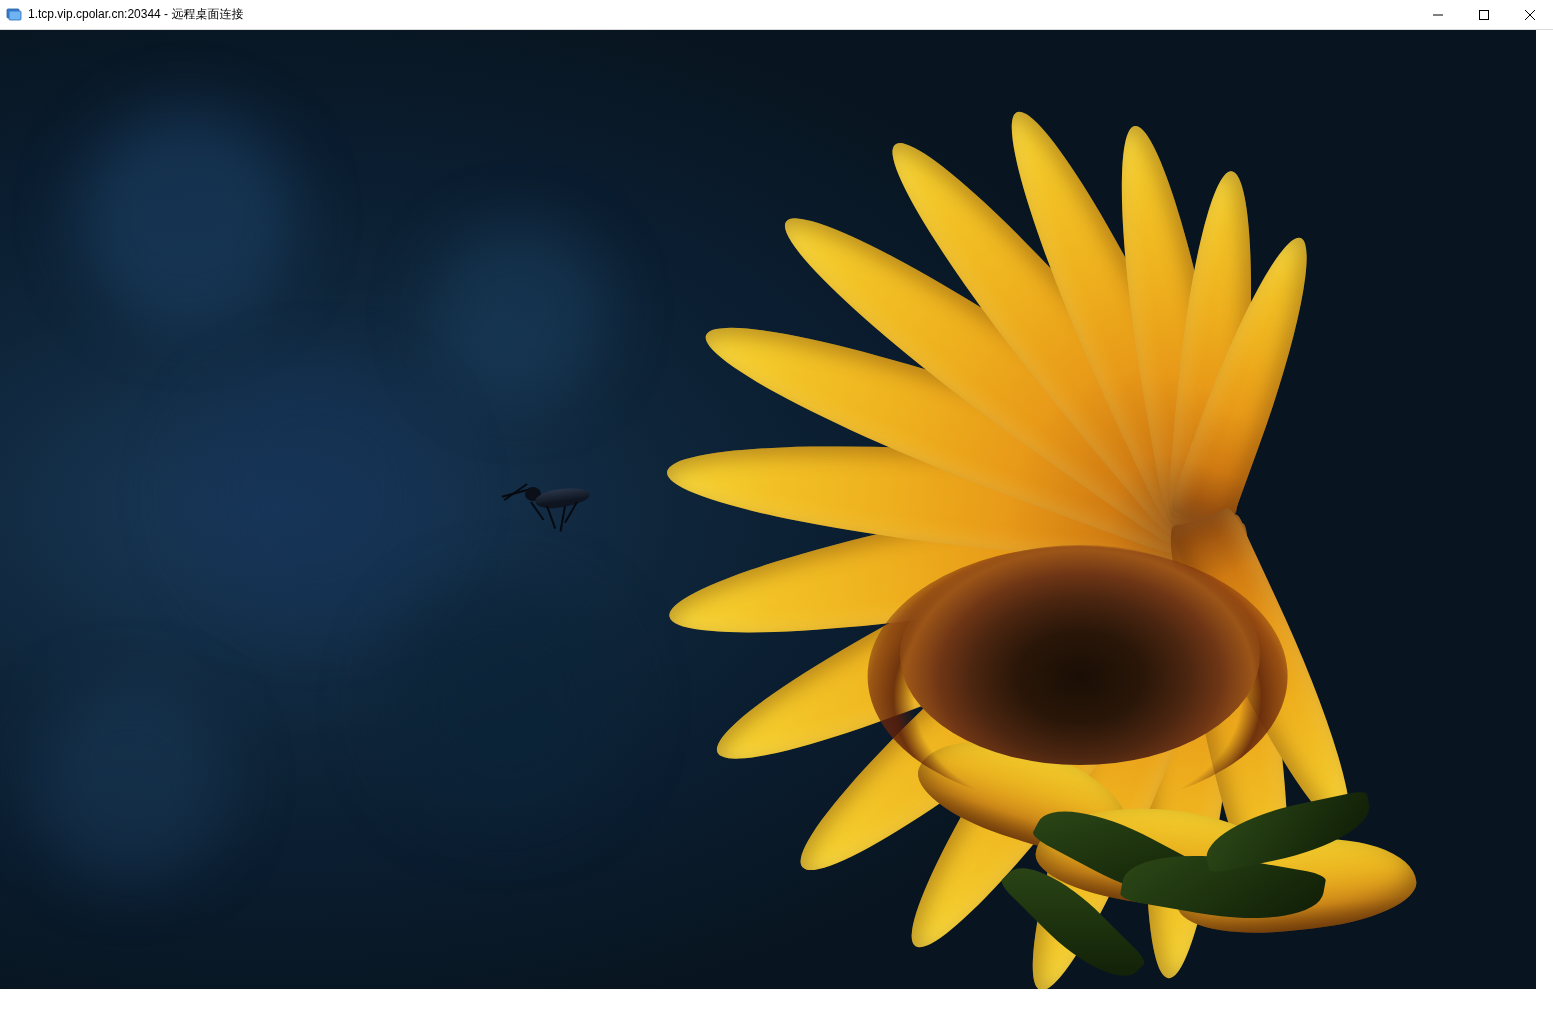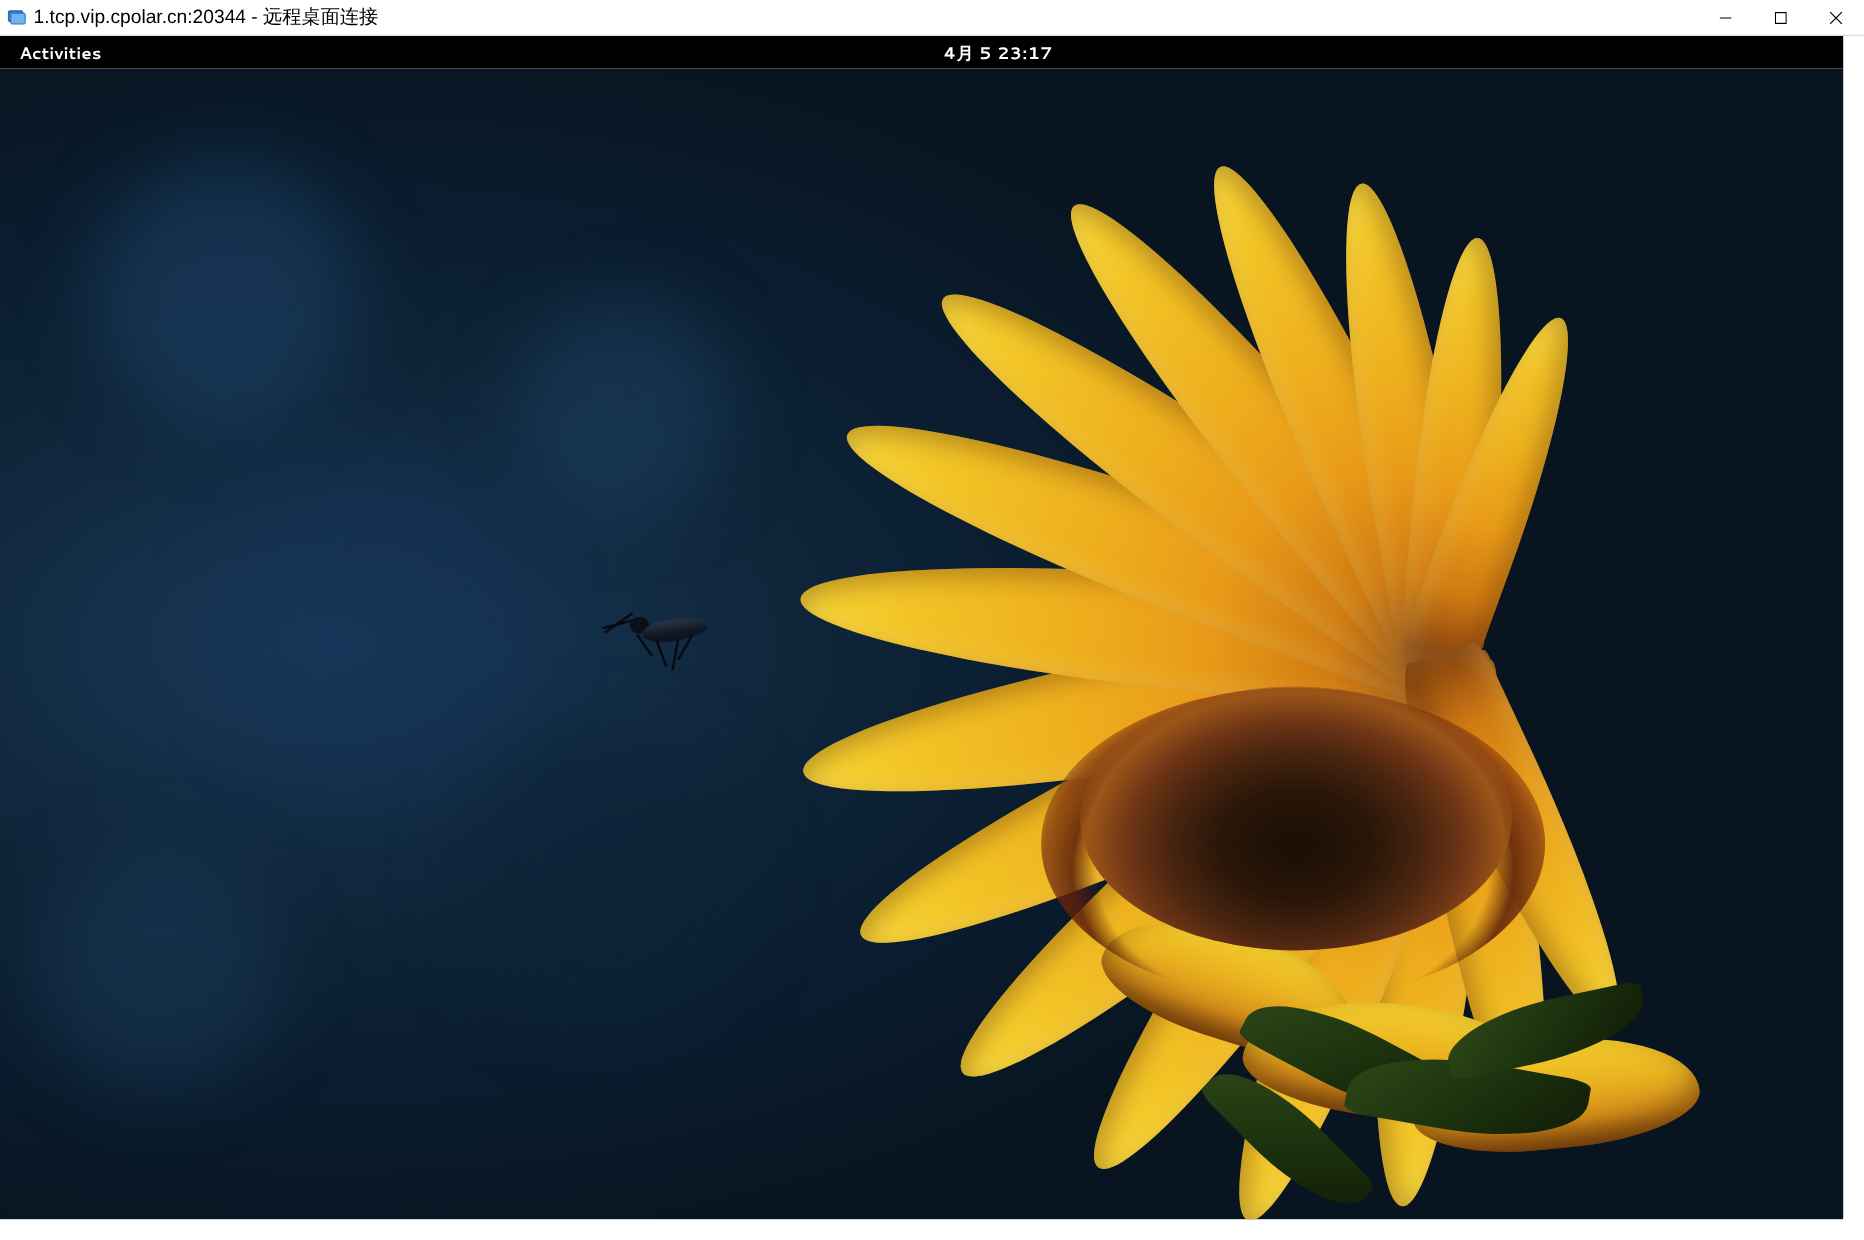--- a/index.html
+++ b/index.html
@@ -17,21 +17,21 @@
     }
     
     .win-titlebar {
       height: 30px;
       background: #ffffff;
       border-bottom: 1px solid #dcdcdc;
       display: flex;
       align-items: center;
       justify-content: space-between;
       padding-left: 6px;
-      font-size: 16px;
+      font-size: 12px;
       color: #000;
     }
     .win-titlebar-left {
       display: flex;
       align-items: center;
       gap: 6px;
     }
     .win-titlebar-icon {
       width: 16px;
       height: 16px;
@@ -254,25 +254,20 @@
           <line x1="0" y1="0" x2="10" y2="10" stroke="#000" stroke-width="1"></line>
           <line x1="10" y1="0" x2="0" y2="10" stroke="#000" stroke-width="1"></line>
         </svg>
     </div>
   </div>
 </div>
 
 <div class="rdp-viewport">
   <div class="rdp-content">
 
-    <div class="gnome-topbar">
-      <span class="gnome-activities">Activities</span>
-      <span class="gnome-datetime">4月 5  23:17</span>
-      <span></span>
-    </div>
 
     <div class="gnome-desktop">
       <div class="bokeh bokeh1"></div>
       <div class="bokeh bokeh2"></div>
       <div class="bokeh bokeh3"></div>
       <div class="bokeh bokeh4"></div>
       <div class="bokeh bokeh5"></div>
 
       <div class="flower" id="flower">
           <div class="petal" style="width: 85px; height: 460px; left: 550px; top: 90px; transform: rotate(-175deg); transform-origin: 50% 100%; background: linear-gradient(rgb(246, 213, 51) 0%, rgb(242, 194, 38) 18%, rgb(238, 176, 30) 40%, rgb(232, 154, 24) 62%, rgb(207, 122, 18) 82%, rgb(138, 69, 16) 100%); box-shadow: rgba(80, 35, 5, 0.35) -8px 0px 20px inset, rgba(255, 230, 120, 0.25) 8px 0px 18px inset;"></div>

